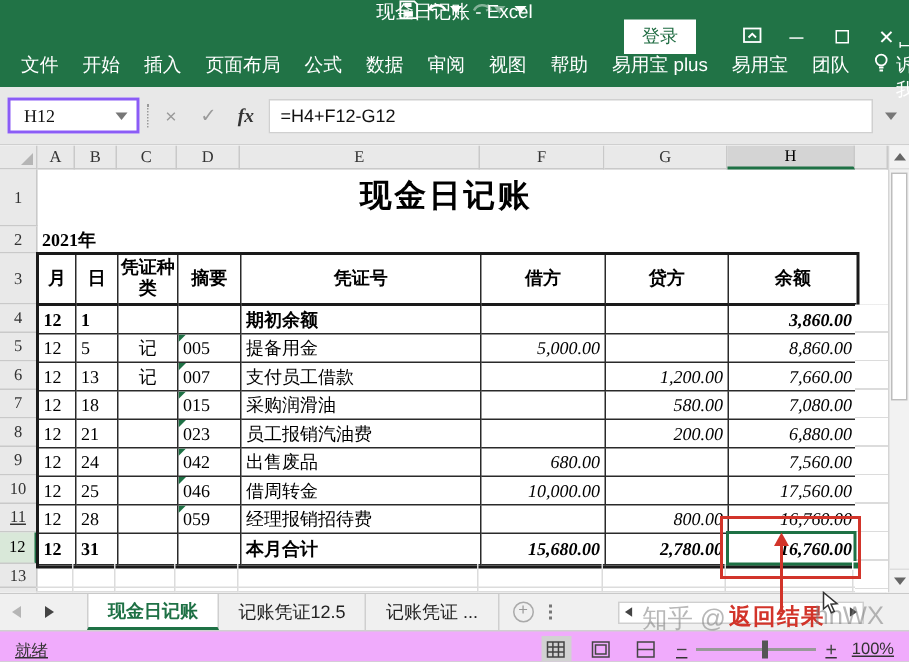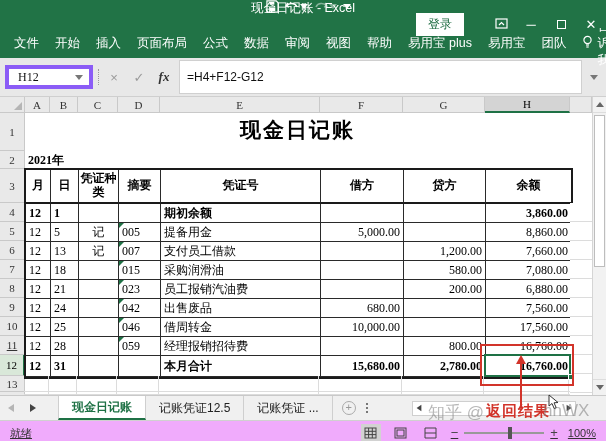--- a/index.html
+++ b/index.html
@@ -18,27 +18,27 @@
   .winbtn { width:30px; text-align:center; font-size:13px; color:#fff; }
   .maxbox { display:inline-block; width:9px; height:9px; border:1px solid #fff; }
 
   
   .menubar { height:30px; background:#217346; display:flex; align-items:center; padding-left:6px; }
   .rtab { color:#fff; font-size:12.5px; padding:0 8px; white-space:nowrap; }
   .tellme { display:flex; align-items:center; gap:4px; color:#fff; font-size:12.5px; padding:0 8px; }
 
   
   .fbar { height:39px; background:#e8e8e8; border-bottom:1px solid #cfcfcf; display:flex; align-items:center; padding:0 5px; gap:5px; }
-  .namebox { width:88px; height:24px; background:#fff; border:4px solid #8b5cf6; font-size:12px; font-family:"Liberation Serif","DejaVu Serif",serif; display:flex; align-items:center; padding:0 6px 0 9px; color:#111; }
+  .namebox { width:88px; height:24px; background:#fff; border:2px solid #8b5cf6; font-size:12px; font-family:"Liberation Serif","DejaVu Serif",serif; display:flex; align-items:center; padding:0 6px 0 9px; color:#111; }
   .namebox .tri-d { margin-left:auto; }
   .tri-d { width:0; height:0; border-left:4px solid transparent; border-right:4px solid transparent; border-top:5px solid #777; }
   .vdots { height:16px; border-left:1px dotted #9a9a9a; }
   .fxb { width:20px; text-align:center; font-size:13px; color:#9a9a9a; }
   .fxi { font-style:italic; font-family:"Liberation Serif","DejaVu Serif",serif; color:#333; font-weight:bold; }
-  .fformula { flex:1; height:34px; background:#fff; border:1px solid #d0d0d0; display:flex; align-items:center; padding-left:7px; font-size:12px; color:#111; }
+  .fformula { flex:1; height:23px; background:#fff; border:1px solid #d0d0d0; display:flex; align-items:center; padding-left:7px; font-size:12px; color:#111; }
   .fchev { width:14px; display:flex; justify-content:center; }
 
   
   .sheet { position:relative; height:298px; background:#fff; overflow:hidden; }
   .cheads { position:absolute; top:0; left:0; height:16px; display:flex; }
   .corner { width:25px; height:16px; background:#e9e9e9; border-right:1px solid #c9c9c9; border-bottom:1px solid #c9c9c9; position:relative; }
   .corner::after { content:''; position:absolute; right:2px; bottom:2px; border-left:8px solid transparent; border-bottom:8px solid #b5b5b5; }
   .colh { height:16px; background:#e9e9e9; border-right:1px solid #c9c9c9; border-bottom:1px solid #c9c9c9; font:11px "Liberation Serif","DejaVu Serif",serif; display:flex; align-items:center; justify-content:center; color:#333; }
   .colh.sel { background:#d4d4d4; border-bottom:2px solid #1e7145; color:#000; }
   .rheads { position:absolute; top:16px; left:0; width:25px; }
@@ -47,21 +47,21 @@
   .xtitle { position:absolute; left:25px; top:19px; width:545px; text-align:center; font:bold 21px "Liberation Serif","DejaVu Serif",serif; color:#000; letter-spacing:2px; }
   .xyear { position:absolute; left:28px; top:55px; font:bold 12px "Liberation Serif","DejaVu Serif",serif; color:#000; }
 
   .xtable { position:absolute; left:24px; top:71px; display:grid;
             grid-template-columns:25px 28px 40px 42px 160px 83px 82px 85px;
             grid-template-rows:34px repeat(8,19px) 21px;
             border:2px solid #1a1a1a; background:#fff; }
   .tc { border-right:1px solid #2a2a2a; border-bottom:1px solid #2a2a2a; font:12px "Liberation Serif","DejaVu Serif",serif; color:#000; display:flex; align-items:center; padding:0 3px; white-space:nowrap; overflow:hidden; position:relative; }
   .tc:nth-child(8n) { border-right:none; }
   .hc { font-weight:bold; justify-content:center; text-align:center; white-space:normal; line-height:1.15; border-bottom:2px solid #1a1a1a; padding:0 1px; }
-  .al { justify-content:flex-start; } .ac { justify-content:center; } .ar { justify-content:flex-end; }
+  .al { justify-content:flex-start; } .ac { justify-content:center; } .ar { justify-content:flex-end;font-style:italic; }
   .b { font-weight:bold; }
   .tri::before { content:''; position:absolute; top:0; left:0; border-top:5px solid #1e7145; border-right:5px solid transparent; }
 
   .row13 { position:absolute; left:24px; top:279px; display:grid;
            grid-template-columns:25px 28px 40px 42px 160px 83px 82px 85px 22px;
            grid-template-rows:16px 3px; }
   .gcell { border-right:1px solid #dcdcdc; border-bottom:1px solid #dcdcdc; }
   .sliver { position:absolute; left:570px; top:106px; width:22px; height:192px;
             background:repeating-linear-gradient(to bottom, #fff 0, #fff 18px, #dcdcdc 18px, #dcdcdc 19px); }
 

